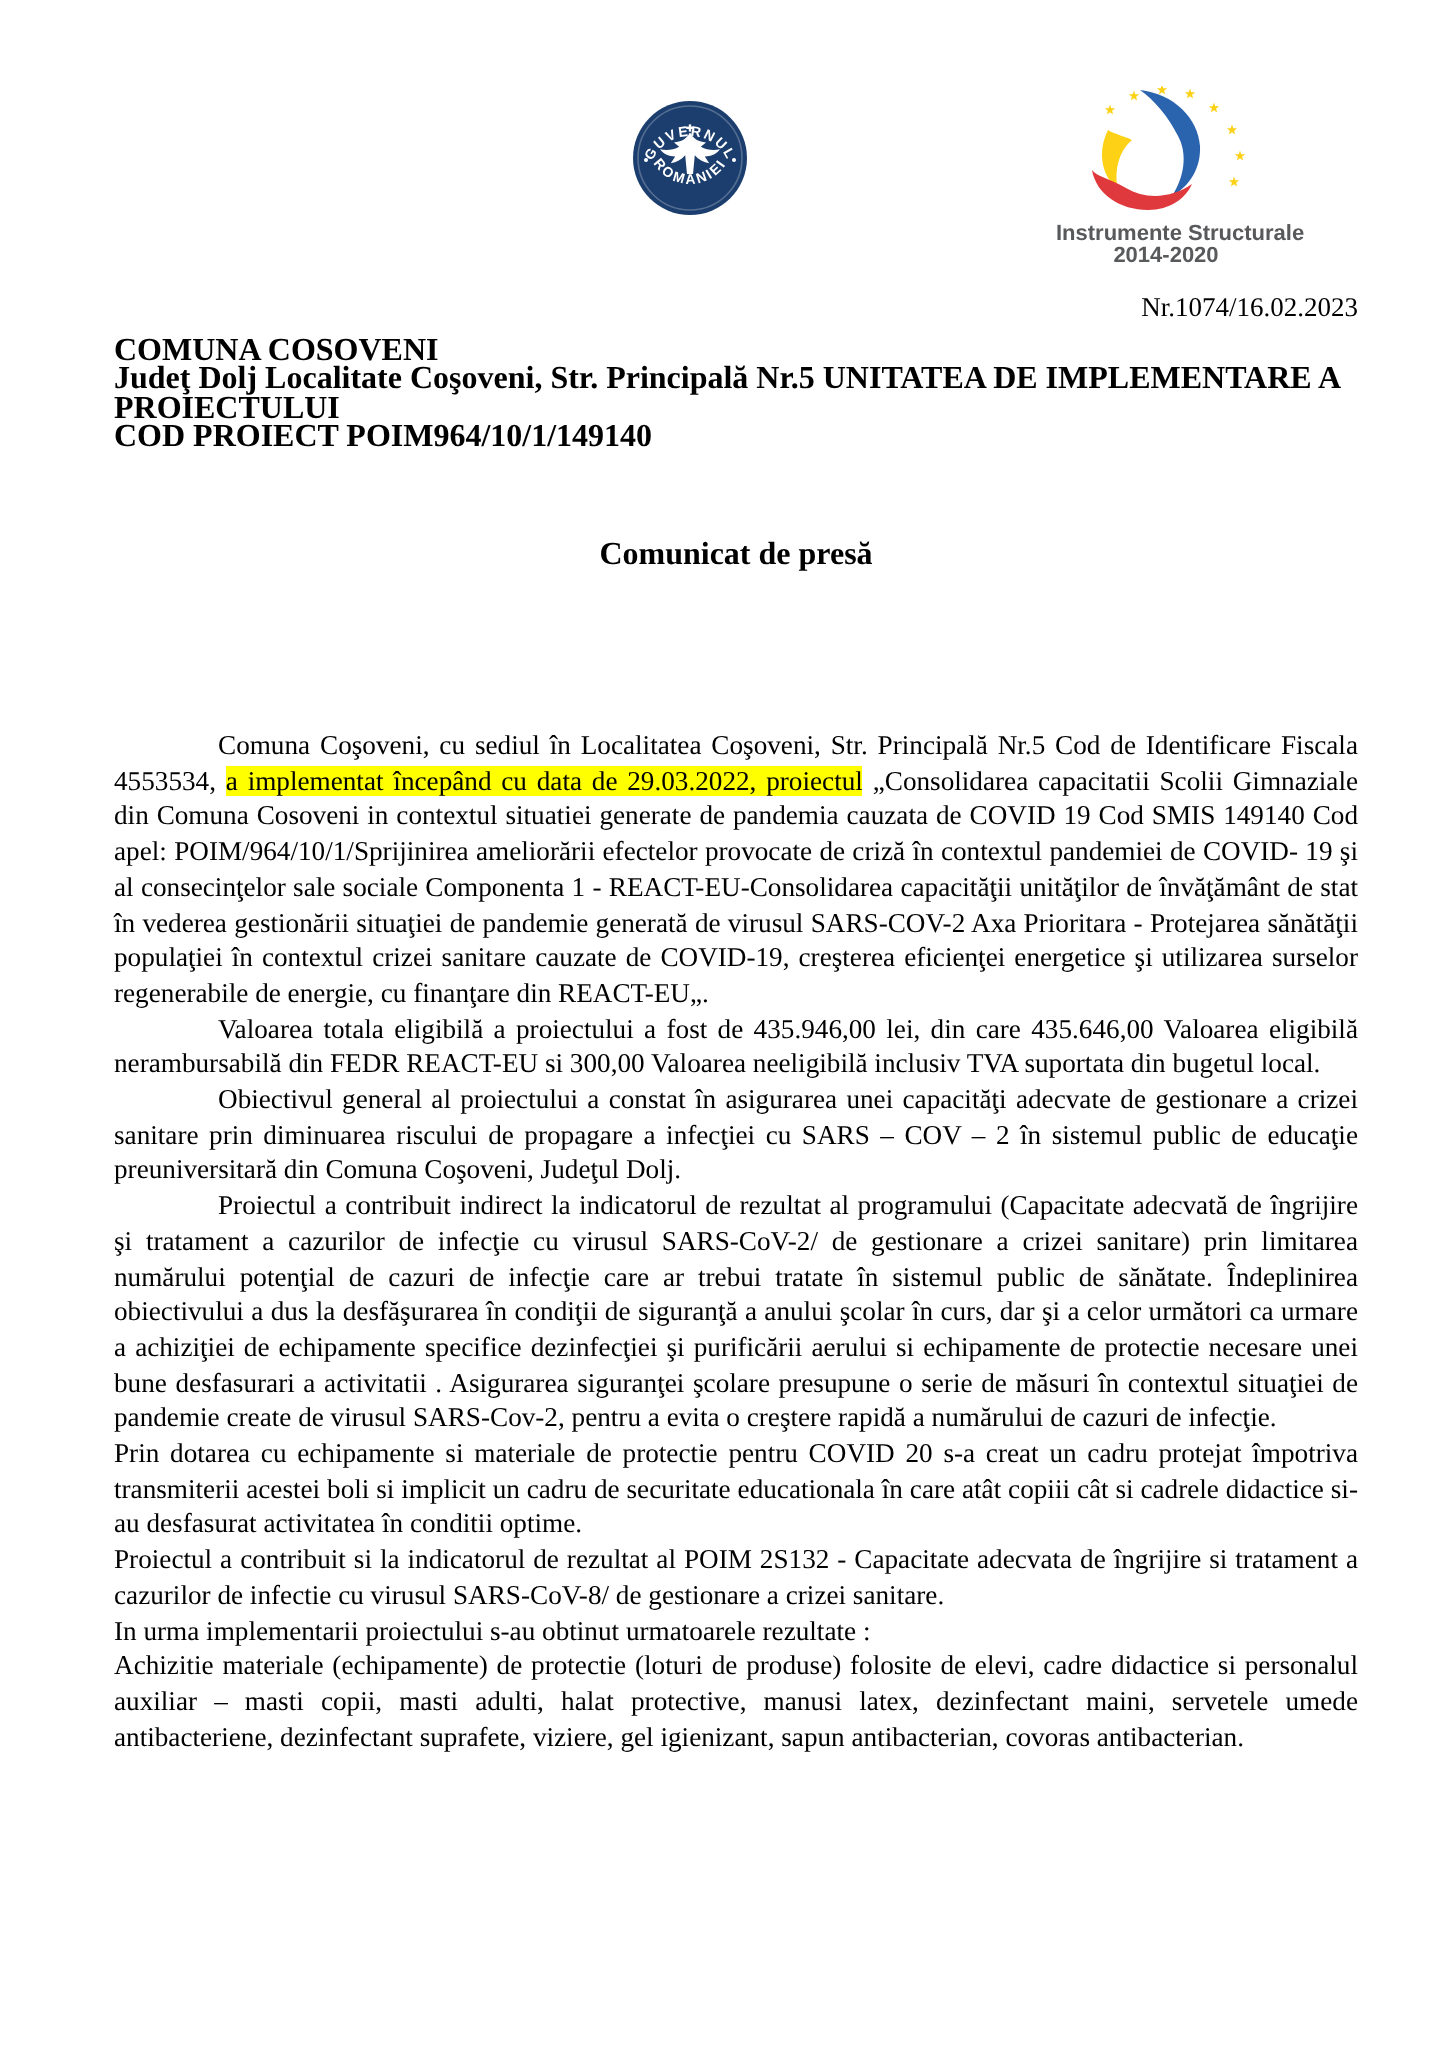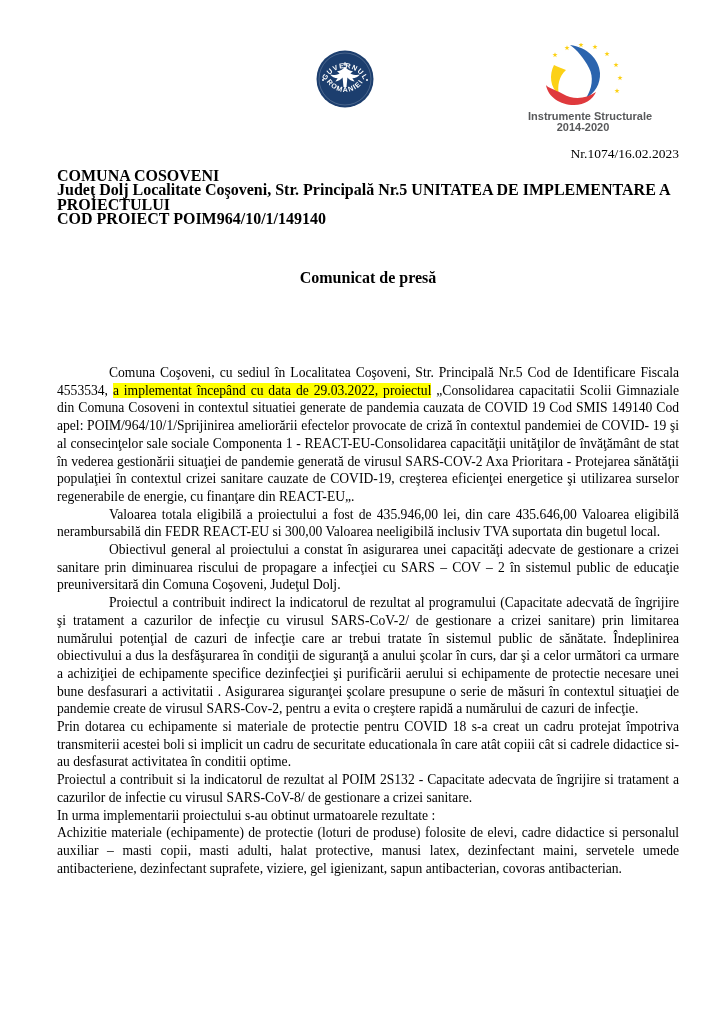--- a/index.html
+++ b/index.html
@@ -111,20 +111,20 @@
   </div>
 
   <div class="title">Comunicat de presă</div>
 
   <div class="body-text">
     <p class="para indent"><span>Comuna Coşoveni, cu sediul în Localitatea Coşoveni, Str. Principală Nr.5 Cod de Identificare Fiscala 4553534, </span><span class="hl">a implementat începând cu data de 29.03.2022, proiectul</span><span> „Consolidarea capacitatii Scolii Gimnaziale din Comuna Cosoveni in contextul situatiei generate de pandemia cauzata de COVID 19 Cod SMIS 149140 Cod apel: POIM/964/10/1/Sprijinirea ameliorării efectelor provocate de criză în contextul pandemiei de COVID- 19 şi al consecinţelor sale sociale Componenta 1 - REACT-EU-Consolidarea capacităţii unităţilor de învăţământ de stat în vederea gestionării situaţiei de pandemie generată de virusul SARS-COV-2 Axa Prioritara - Protejarea sănătăţii populaţiei în contextul crizei sanitare cauzate de COVID-19, creşterea eficienţei energetice şi utilizarea surselor regenerabile de energie, cu finanţare din REACT-EU„.</span></p>
     <div>
         <p class="para indent">Valoarea totala eligibilă a proiectului a fost de 435.946,00 lei, din care 435.646,00 Valoarea eligibilă nerambursabilă din FEDR REACT-EU si 300,00 Valoarea neeligibilă inclusiv TVA suportata din bugetul local.</p>
         <p class="para indent">Obiectivul general al proiectului a constat în asigurarea unei capacităţi adecvate de gestionare a crizei sanitare prin diminuarea riscului de propagare a infecţiei cu SARS – COV – 2 în sistemul public de educaţie preuniversitară din Comuna Coşoveni, Judeţul Dolj.</p>
         <p class="para indent">Proiectul a contribuit indirect la indicatorul de rezultat al programului (Capacitate adecvată de îngrijire şi tratament a cazurilor de infecţie cu virusul SARS-CoV-2/ de gestionare a crizei sanitare) prin limitarea numărului potenţial de cazuri de infecţie care ar trebui tratate în sistemul public de sănătate. Îndeplinirea obiectivului a dus la desfăşurarea în condiţii de siguranţă a anului şcolar în curs, dar şi a celor următori ca urmare a achiziţiei de echipamente specifice dezinfecţiei şi purificării aerului si echipamente de protectie necesare unei bune desfasurari a activitatii . Asigurarea siguranţei şcolare presupune o serie de măsuri în contextul situaţiei de pandemie create de virusul SARS-Cov-2, pentru a evita o creştere rapidă a numărului de cazuri de infecţie.</p>
-        <p class="para">Prin dotarea cu echipamente si materiale de protectie pentru COVID 18 s-a creat un cadru protejat împotriva transmiterii acestei boli si implicit un cadru de securitate educationala în care atât copiii cât si cadrele didactice si-au desfasurat activitatea în conditii optime.</p>
+        <p class="para">Prin dotarea cu echipamente si materiale de protectie pentru COVID 20 s-a creat un cadru protejat împotriva transmiterii acestei boli si implicit un cadru de securitate educationala în care atât copiii cât si cadrele didactice si-au desfasurat activitatea în conditii optime.</p>
         <p class="para">Proiectul a contribuit si la indicatorul de rezultat al POIM 2S132 - Capacitate adecvata de îngrijire si tratament a cazurilor de infectie cu virusul SARS-CoV-8/ de gestionare a crizei sanitare.</p>
         <p class="para">In urma implementarii proiectului s-au obtinut urmatoarele rezultate :</p>
         <p class="para">Achizitie materiale (echipamente) de protectie (loturi de produse) folosite de elevi, cadre didactice si personalul auxiliar – masti copii, masti adulti, halat protective, manusi latex, dezinfectant maini, servetele umede antibacteriene, dezinfectant suprafete, viziere, gel igienizant, sapun antibacterian, covoras antibacterian.</p>
       </div>
   </div>
 
 </div>
 
 </body></html>

